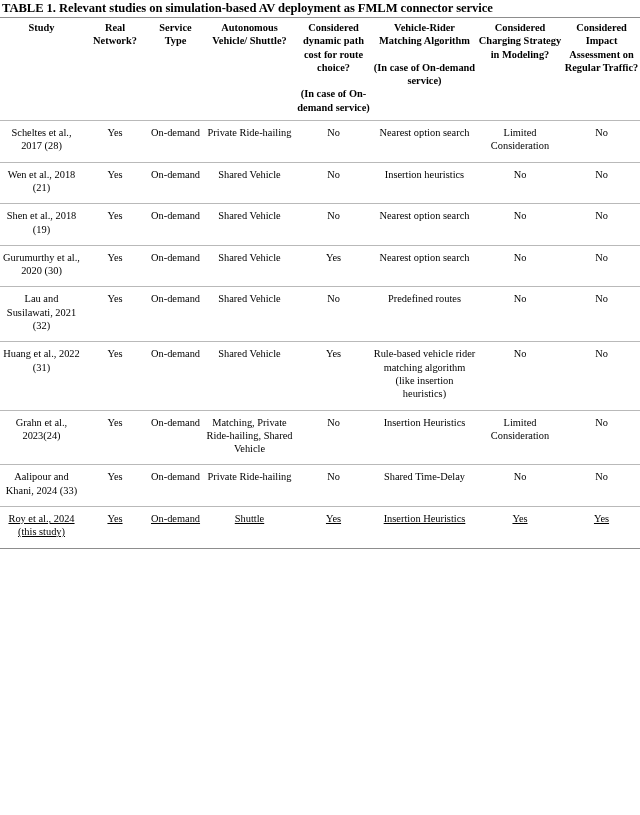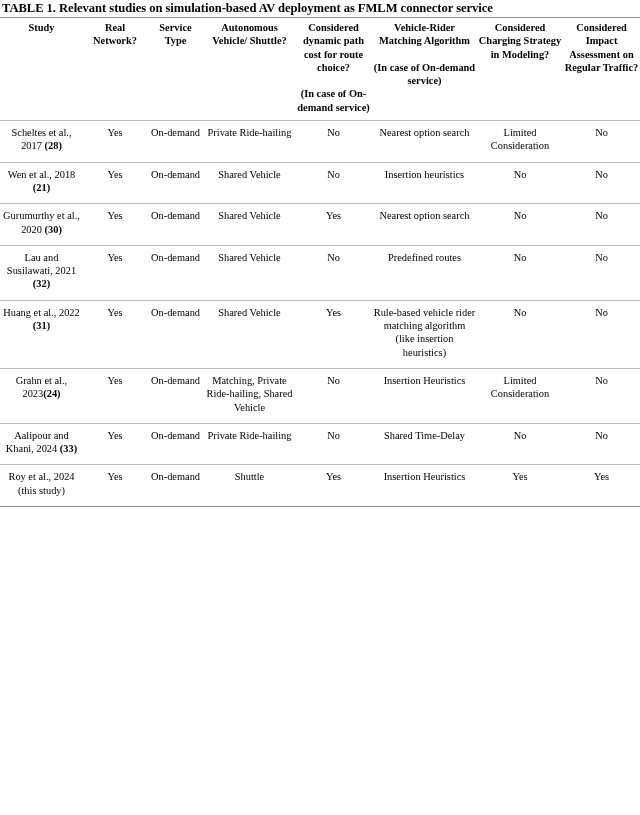--- a/index.html
+++ b/index.html
@@ -49,26 +49,27 @@
     vertical-align: top;
     margin-top: 43px;
   }
   tbody tr.data-row > td {
     border-bottom: 1.1px solid #b9b9b9;
     line-height: 13.3px;
     padding: 5px 1px 9px 1px;
   }
   tbody tr.data-row:last-child > td {
     border-bottom: 1.1px solid #8d8d8d;
+    text-decoration: underline;
   }
   .study-cell {
     font-weight: bold;
   }
   .study-cell .ref {
-    font-weight: bold;
+    font-weight: normal;
     text-align: right;
   }
   .hdr-gap {
     display: block;
     height: 13.3px;
   }
   
   col.c-study   { width: 83px; }
   col.c-real    { width: 64px; }
   col.c-service { width: 57px; }
@@ -143,20 +144,30 @@
           <td class="study-cell"><span>Wen et al., 2018</span> <span class="ref">(21)</span></td>
           <td>Yes</td>
           <td>On-demand</td>
           <td>Shared Vehicle</td>
           <td>No</td>
           <td>Insertion heuristics</td>
           <td>No</td>
           <td>No</td>
         </tr>
         <tr class="data-row">
+          <td class="study-cell"><span>Shen et al., 2018</span> <span class="ref">(19)</span></td>
+          <td>Yes</td>
+          <td>On-demand</td>
+          <td>Shared Vehicle</td>
+          <td>No</td>
+          <td>Nearest option search</td>
+          <td>No</td>
+          <td>No</td>
+        </tr>
+        <tr class="data-row">
           <td class="study-cell"><span>Gurumurthy et al., 2020</span> <span class="ref">(30)</span></td>
           <td>Yes</td>
           <td>On-demand</td>
           <td>Shared Vehicle</td>
           <td>Yes</td>
           <td>Nearest option search</td>
           <td>No</td>
           <td>No</td>
         </tr>
         <tr class="data-row">

